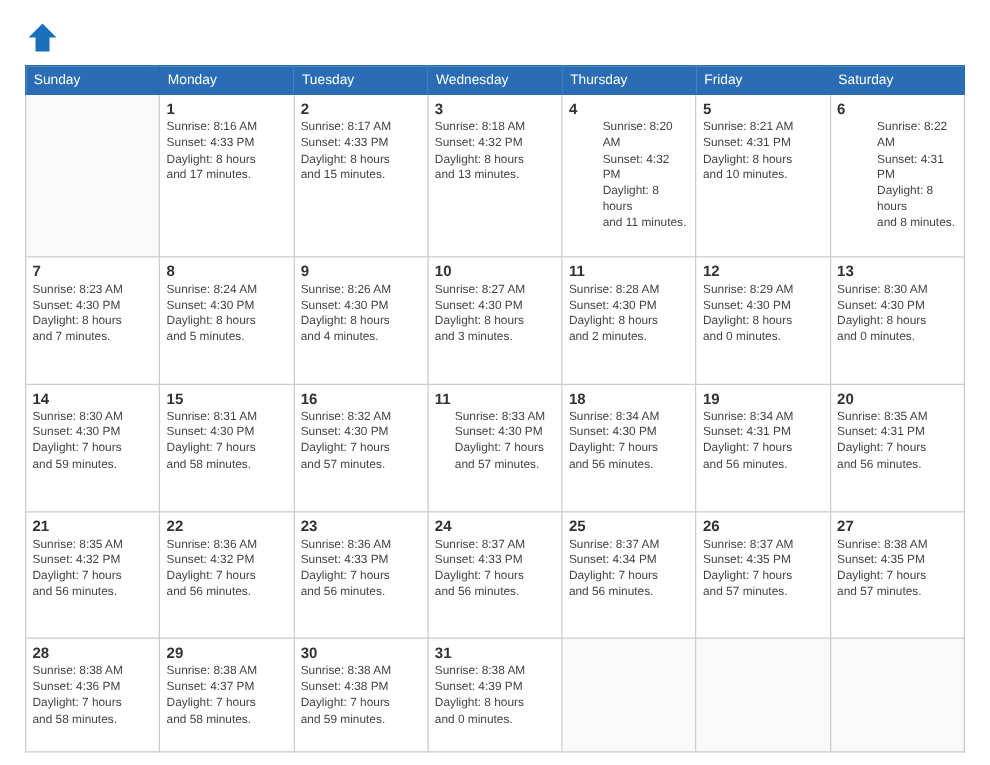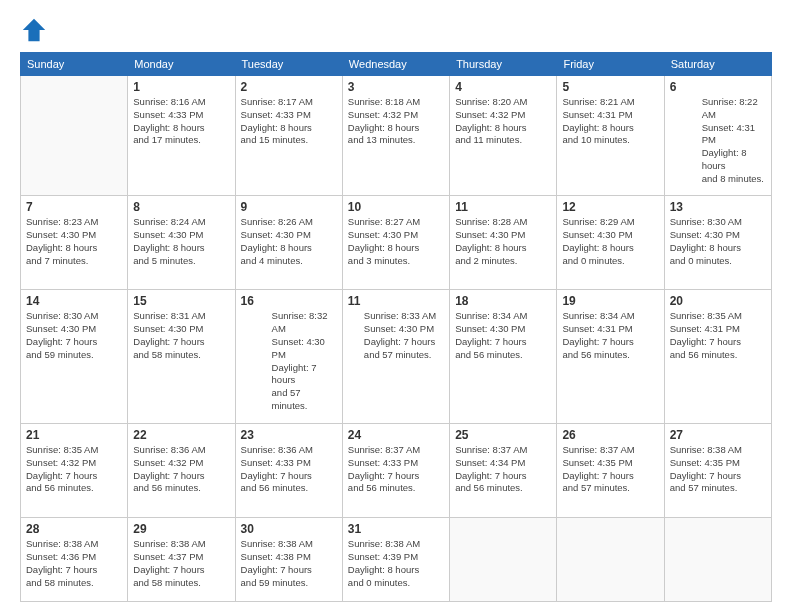--- a/index.html
+++ b/index.html
@@ -145,21 +145,21 @@
           </td>
           <td>
             <span class="day-number">3</span>
             <div class="day-info" style="white-space: pre-line;">Sunrise: 8:18 AM
 Sunset: 4:32 PM
 Daylight: 8 hours
 and 13 minutes.</div>
           </td>
           <td>
             <span class="day-number">4</span>
-            <div class="day-info" style="white-space: pre-line;">Sunrise: 8:20 AM
+            <div class="day-info" style="white-space: pre-line; margin-left: 27px;">Sunrise: 8:20 AM
 Sunset: 4:32 PM
 Daylight: 8 hours
 and 11 minutes.</div>
           </td>
           <td>
             <span class="day-number">5</span>
             <div class="day-info" style="white-space: pre-line;">Sunrise: 8:21 AM
 Sunset: 4:31 PM
 Daylight: 8 hours
 and 10 minutes.</div>
@@ -233,21 +233,21 @@
           </td>
           <td>
             <span class="day-number">15</span>
             <div class="day-info" style="white-space: pre-line;">Sunrise: 8:31 AM
 Sunset: 4:30 PM
 Daylight: 7 hours
 and 58 minutes.</div>
           </td>
           <td>
             <span class="day-number">16</span>
-            <div class="day-info" style="white-space: pre-line; margin-left: 31px;">Sunrise: 8:32 AM
+            <div class="day-info" style="white-space: pre-line;">Sunrise: 8:32 AM
 Sunset: 4:30 PM
 Daylight: 7 hours
 and 57 minutes.</div>
           </td>
           <td>
             <span class="day-number">11</span>
             <div class="day-info" style="white-space: pre-line; margin-left: 16px;">Sunrise: 8:33 AM
 Sunset: 4:30 PM
 Daylight: 7 hours
 and 57 minutes.</div>

